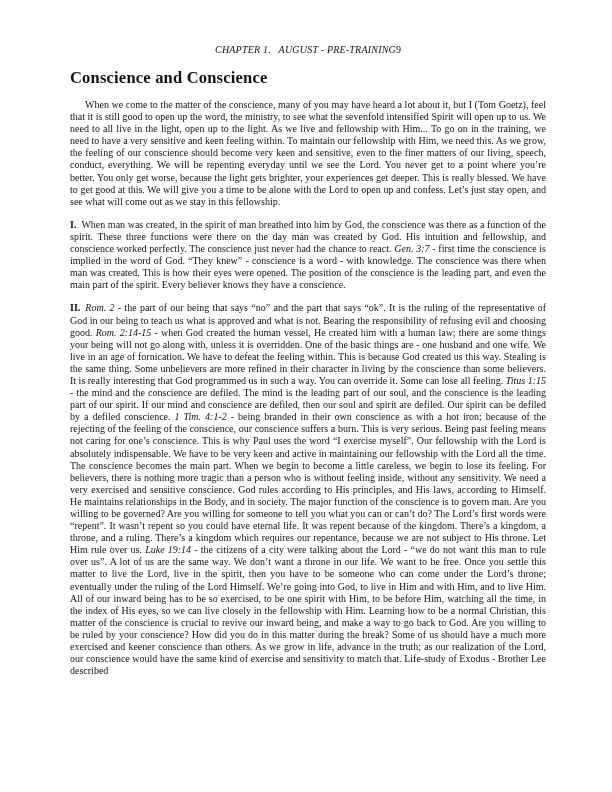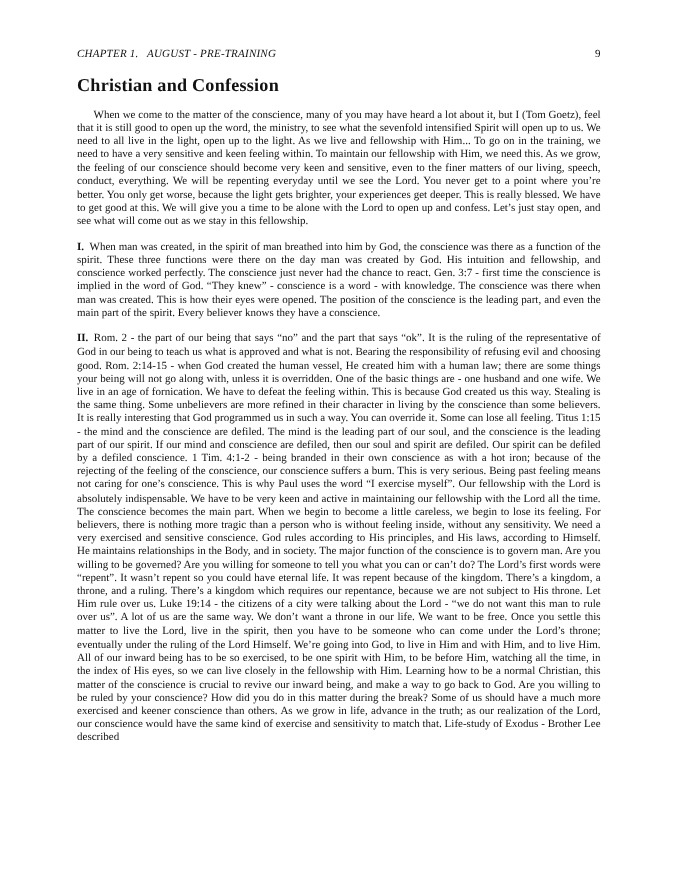--- a/index.html
+++ b/index.html
@@ -13,21 +13,21 @@
     overflow: hidden;
   }
   .content {
     position: absolute;
     left: 70px;
     top: 44px;
     width: 476px;
   }
   .running-header {
     display: flex;
-    justify-content: space-between;
+    justify-content: center;
     align-items: baseline;
     font-size: 10px;
     line-height: 11px;
     white-space: pre-wrap;
   }
   .running-head-left {
     font-style: italic;
     letter-spacing: 0.2px;
   }
   .running-head-right {
@@ -41,34 +41,34 @@
     letter-spacing: 0.2px;
   }
   .para {
     font-size: 10px;
     line-height: 12.1px;
     text-align: justify;
     margin: 0 0 11px 0;
   }
   .para.first-indent { text-indent: 15px; }
   .run-bold { font-weight: bold; }
-  .run-italic { }
+  .run-italic { font-style: italic; }
 </style>
 </head>
 <body>
 
 <div class="page">
   <div class="content">
 
     <div class="running-header">
       <span class="running-head-left">CHAPTER 1.  AUGUST - PRE-TRAINING</span>
       <span class="running-head-right">9</span>
     </div>
 
-    <div class="section-title">Christian and Confession</div>
+    <div class="section-title">Conscience and Conscience</div>
 
     <div class="body-text">
       <p class="para first-indent"><span>When we come to the matter of the conscience, many of you may have heard a lot about it, but I (Tom Goetz), feel that it is still good to open up the word, the ministry, to see what the sevenfold intensified Spirit will open up to us. We need to all live in the light, open up to the light. As we live and fellowship with Him... To go on in the training, we need to have a very sensitive and keen feeling within. To maintain our fellowship with Him, we need this. As we grow, the feeling of our conscience should become very keen and sensitive, even to the finer matters of our living, speech, conduct, everything. We will be repenting everyday until we see the Lord. You never get to a point where you’re better. You only get worse, because the light gets brighter, your experiences get deeper. This is really blessed. We have to get good at this. We will give you a time to be alone with the Lord to open up and confess. Let’s just stay open, and see what will come out as we stay in this fellowship.</span></p>
       <p class="para"><span class="run-bold">I.</span><span> When man was created, in the spirit of man breathed into him by God, the conscience was there as a function of the spirit. These three functions were there on the day man was created by God. His intuition and fellowship, and conscience worked perfectly. The conscience just never had the chance to react. </span><span class="run-italic">Gen. 3:7</span><span> - first time the conscience is implied in the word of God. “They knew” - conscience is a word - with knowledge. The conscience was there when man was created. This is how their eyes were opened. The position of the conscience is the leading part, and even the main part of the spirit. Every believer knows they have a conscience.</span></p>
       <p class="para"><span class="run-bold">II.</span><span> </span><span class="run-italic">Rom. 2</span><span> - the part of our being that says “no” and the part that says “ok”. It is the ruling of the representative of God in our being to teach us what is approved and what is not. Bearing the responsibility of refusing evil and choosing good. </span><span class="run-italic">Rom. 2:14-15</span><span> - when God created the human vessel, He created him with a human law; there are some things your being will not go along with, unless it is overridden. One of the basic things are - one husband and one wife. We live in an age of fornication. We have to defeat the feeling within. This is because God created us this way. Stealing is the same thing. Some unbelievers are more refined in their character in living by the conscience than some believers. It is really interesting that God programmed us in such a way. You can override it. Some can lose all feeling. </span><span class="run-italic">Titus 1:15</span><span> - the mind and the conscience are defiled. The mind is the leading part of our soul, and the conscience is the leading part of our spirit. If our mind and conscience are defiled, then our soul and spirit are defiled. Our spirit can be defiled by a defiled conscience. </span><span class="run-italic">1 Tim. 4:1-2</span><span> - being branded in their own conscience as with a hot iron; because of the rejecting of the feeling of the conscience, our conscience suffers a burn. This is very serious. Being past feeling means not caring for one’s conscience. This is why Paul uses the word “I exercise myself”. Our fellowship with the Lord is absolutely indispensable. We have to be very keen and active in maintaining our fellowship with the Lord all the time. The conscience becomes the main part. When we begin to become a little careless, we begin to lose its feeling. For believers, there is nothing more tragic than a person who is without feeling inside, without any sensitivity. We need a very exercised and sensitive conscience. God rules according to His principles, and His laws, according to Himself. He maintains relationships in the Body, and in society. The major function of the conscience is to govern man. Are you willing to be governed? Are you willing for someone to tell you what you can or can’t do? The Lord’s first words were “repent”. It wasn’t repent so you could have eternal life. It was repent because of the kingdom. There’s a kingdom, a throne, and a ruling. There’s a kingdom which requires our repentance, because we are not subject to His throne. Let Him rule over us. </span><span class="run-italic">Luke 19:14</span><span> - the citizens of a city were talking about the Lord - “we do not want this man to rule over us”. A lot of us are the same way. We don’t want a throne in our life. We want to be free. Once you settle this matter to live the Lord, live in the spirit, then you have to be someone who can come under the Lord’s throne; eventually under the ruling of the Lord Himself. We’re going into God, to live in Him and with Him, and to live Him. All of our inward being has to be so exercised, to be one spirit with Him, to be before Him, watching all the time, in the index of His eyes, so we can live closely in the fellowship with Him. Learning how to be a normal Christian, this matter of the conscience is crucial to revive our inward being, and make a way to go back to God. Are you willing to be ruled by your conscience? How did you do in this matter during the break? Some of us should have a much more exercised and keener conscience than others. As we grow in life, advance in the truth; as our realization of the Lord, our conscience would have the same kind of exercise and sensitivity to match that. Life-study of Exodus - Brother Lee described</span></p>
     </div>
 
   </div>
 </div>
 

